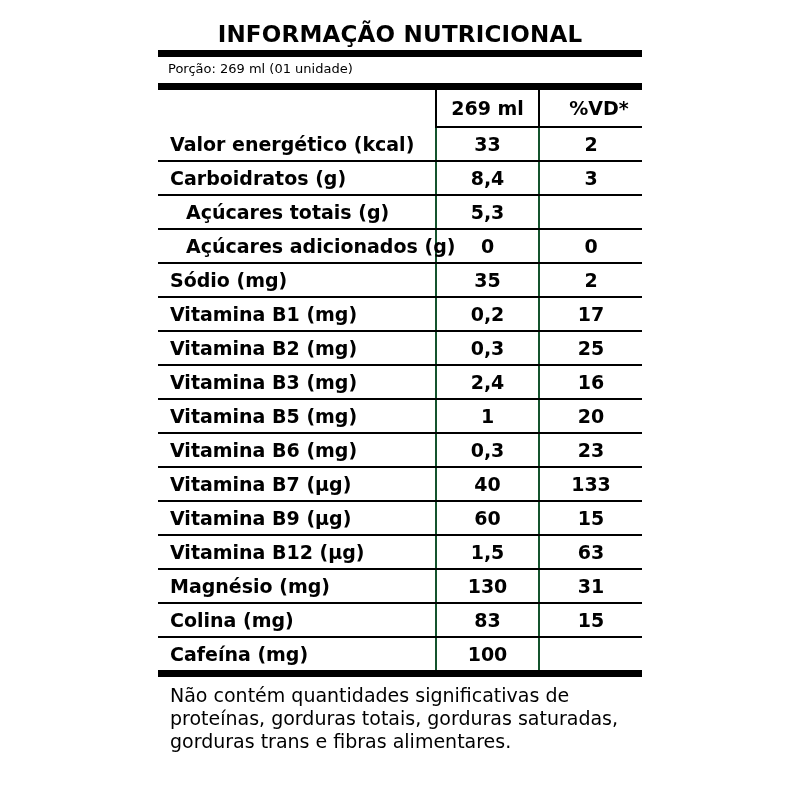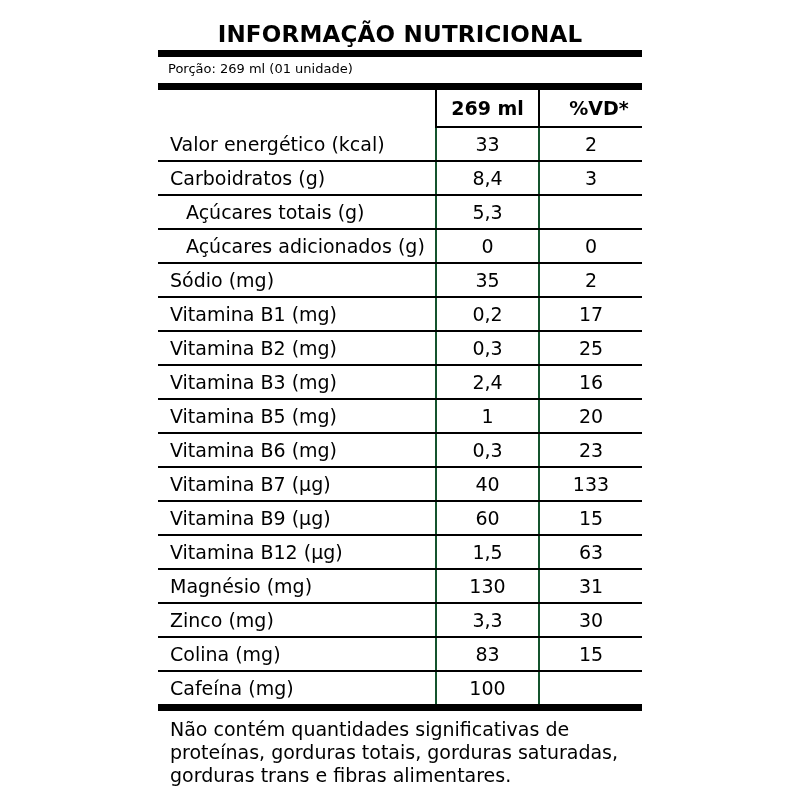--- a/index.html
+++ b/index.html
@@ -76,20 +76,21 @@
   }
   .hdr th.vd {
     border-left: 2px solid #000;
     border-bottom: 2px solid #000;
     padding-left: 16px;
   }
 
   tr.row td {
     height: 32px;
     border-bottom: 2px solid #000;
+    font-weight: bold;
   }
   tr.row td.name {
     text-align: left;
     padding-left: 12px;
     white-space: nowrap;
   }
   tr.row td.name.indent {
     padding-left: 28px;
   }
   tr.row td.amt, tr.row td.vd {
@@ -204,25 +205,20 @@
           <td class="name">Vitamina B12 (µg)</td>
           <td class="amt">1,5</td>
           <td class="vd">63</td>
         </tr>
         <tr class="row">
           <td class="name">Magnésio (mg)</td>
           <td class="amt">130</td>
           <td class="vd">31</td>
         </tr>
         <tr class="row">
-          <td class="name">Zinco (mg)</td>
-          <td class="amt">3,3</td>
-          <td class="vd">30</td>
-        </tr>
-        <tr class="row">
           <td class="name">Colina (mg)</td>
           <td class="amt">83</td>
           <td class="vd">15</td>
         </tr>
         <tr class="row">
           <td class="name">Cafeína (mg)</td>
           <td class="amt">100</td>
           <td class="vd"></td>
         </tr>
       </tbody>

